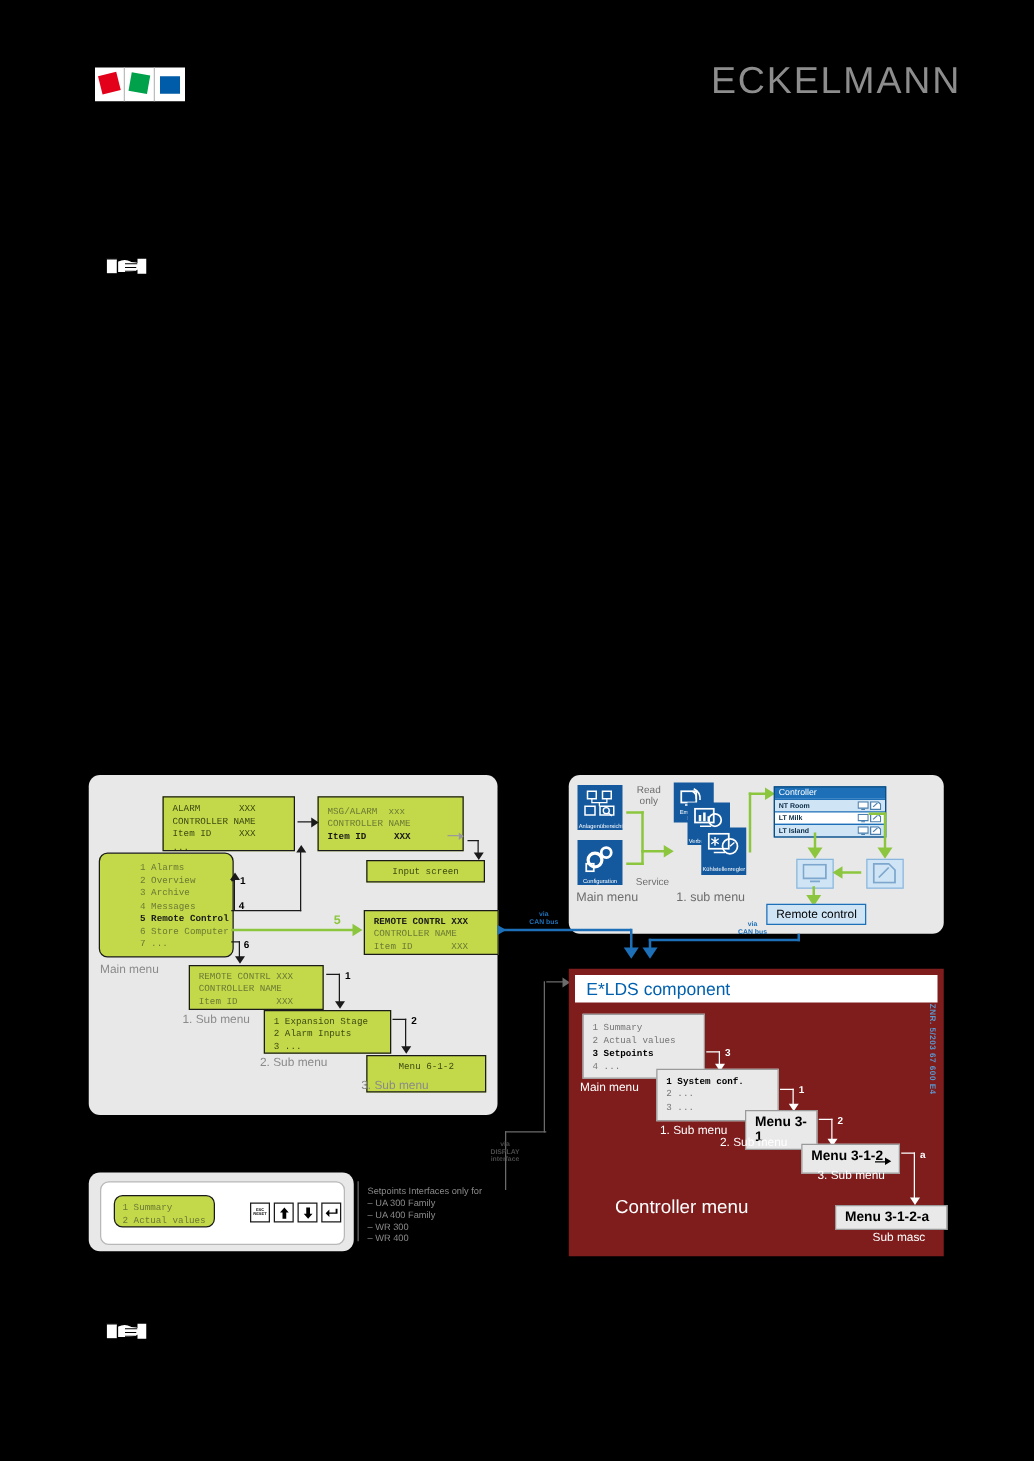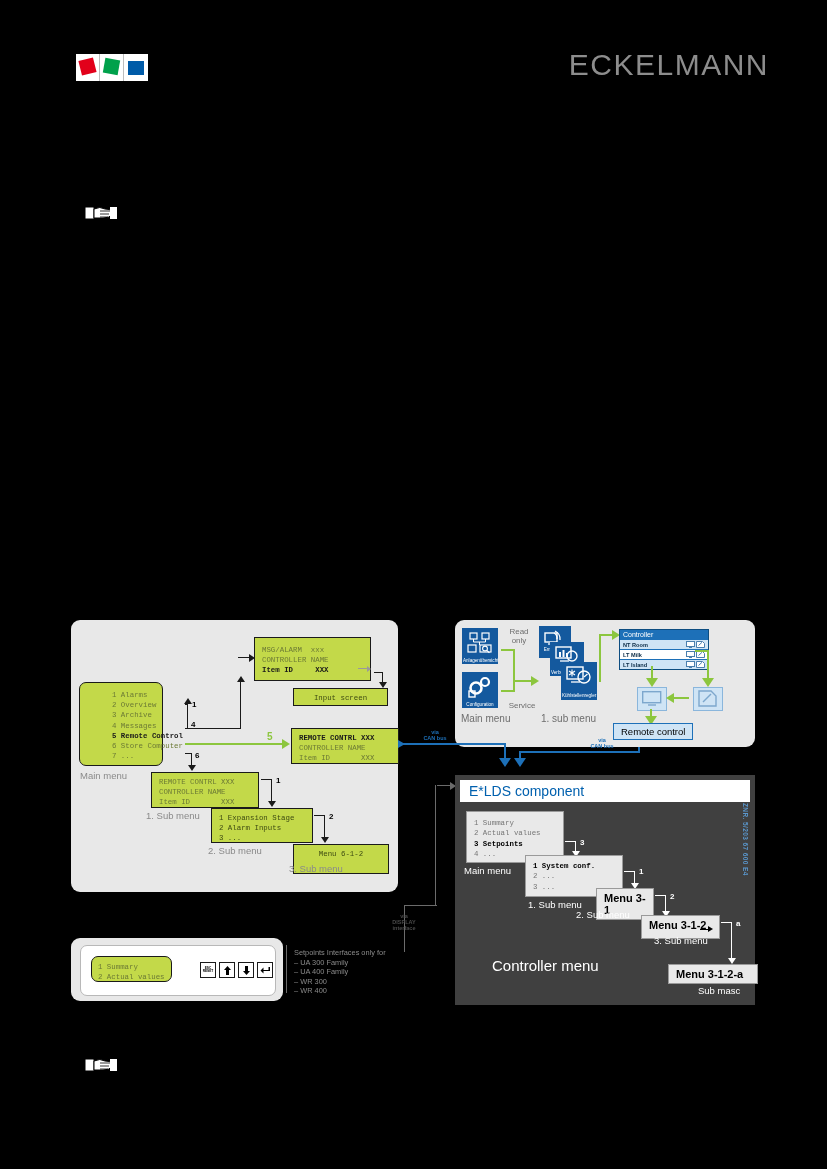--- a/index.html
+++ b/index.html
@@ -66,21 +66,21 @@
   .ctrl-list .row.alt{background:#ffffff;}
   .ctrl-list .row .nm{flex:1;}
   .ctrl-list .row .ic{width:9px;height:7px;margin-left:1px;}
 
   .sqicon{position:absolute;background:#cfe4f5;border:1px solid #8ab6dc;}
 
   #remote-control-box{position:absolute;background:#cfe4f5;border:1px solid #1d70b8;
       font-size:9.5px;color:#000;padding:2px 7px;}
 
   
-  #panel-elds{left:455px;top:775px;width:300px;height:230px;background:#404040;}
+  #panel-elds{left:455px;top:775px;width:300px;height:230px;background:#7f1d1d;}
   #elds-title-bar{position:absolute;left:5px;top:5px;right:5px;height:22px;background:#fff;
       display:flex;align-items:center;padding-left:9px;}
   #elds-title-bar span{color:#0060ae;font-size:14px;}
 
   .lcd-grey{position:absolute;background:#e9e9e9;border:1px solid #9a9a9a;
       font-family:"Liberation Mono",monospace;font-size:7.4px;color:#767676;line-height:10.4px;
       padding:5px 7px;box-sizing:border-box;white-space:pre;}
   .lcd-grey b{font-weight:bold;color:#000;margin-top:48px;}
 
   .cap-w{position:absolute;color:#fff;font-size:9.5px;}
@@ -142,38 +142,42 @@
     <rect x="0" y="0" width="36" height="20" fill="#000"></rect>
     <path d="M3 4 h9 v12 h-9 z" fill="#fff" stroke="#000" stroke-width="1"></path>
     <path d="M12 6 q6 -3 11 0 q5 0 7 2 q2 2 0 4 q-3 3 -9 3 l-9 0 z" fill="#fff" stroke="#000" stroke-width="1"></path>
     <path d="M18 8 h10 M18 11 h9 M18 14 h8" stroke="#000" stroke-width="0.8" fill="none"></path>
     <rect x="28" y="4" width="7" height="12" fill="#fff"></rect>
   </svg>
 </div>
 
 <div class="abs" id="panel-menu-structure">
 
+  <div class="lcd" style="left:59px;top:17px;width:106px;height:44px;">ALARM       XXX
+CONTROLLER NAME
+Item ID     XXX
+...</div>
 
   <div class="lcd" style="left:183px;top:17px;width:117px;height:44px;padding-top:7px;"><span class="dim">MSG/ALARM  xxx</span>
 <span class="dim">CONTROLLER NAME</span>
 <b>Item ID     XXX</b></div>
 
   <div class="abs" style="left:287px;top:48px;width:9px;height:1px;background:#9a9a9a;"></div>
   <div class="abs" style="left:296px;top:45.5px;width:0;height:0;border-top:3px solid transparent;border-bottom:3px solid transparent;border-left:4px solid #9a9a9a;"></div>
 
   <div class="ln" style="left:167px;top:37px;width:12px;height:1.2px;"></div>
   <div class="arr-r" style="left:178px;top:34px;"></div>
 
   <div class="ln" style="left:303px;top:52px;width:9px;height:1.2px;"></div>
   <div class="ln" style="left:311px;top:52px;width:1.2px;height:11px;"></div>
   <div class="arr-d" style="left:308px;top:62px;"></div>
 
   <div class="lcd" style="left:222px;top:68px;width:95px;height:18px;padding-top:4px;text-align:center;">Input screen</div>
 
-  <div class="lcd lcd-round" style="left:8px;top:62px;width:84px;height:84px;padding-top:7px;padding-left:32px;"><span class="dim">1 Alarms</span>
+  <div class="lcd lcd-round" style="left:8px;top:62px;width:108px;height:84px;padding-top:7px;padding-left:32px;"><span class="dim">1 Alarms</span>
 <span class="dim">2 Overview</span>
 <span class="dim">3 Archive</span>
 <span class="dim">4 Messages</span>
 <b>5 Remote Control</b>
 <span class="dim">6 Store Computer</span>
 <span class="dim">7 ...</span></div>
 
   <div class="cap" style="left:9px;top:150px;">Main menu</div>
 
   <div class="ln" style="left:116px;top:84px;width:1.2px;height:24px;"></div>

